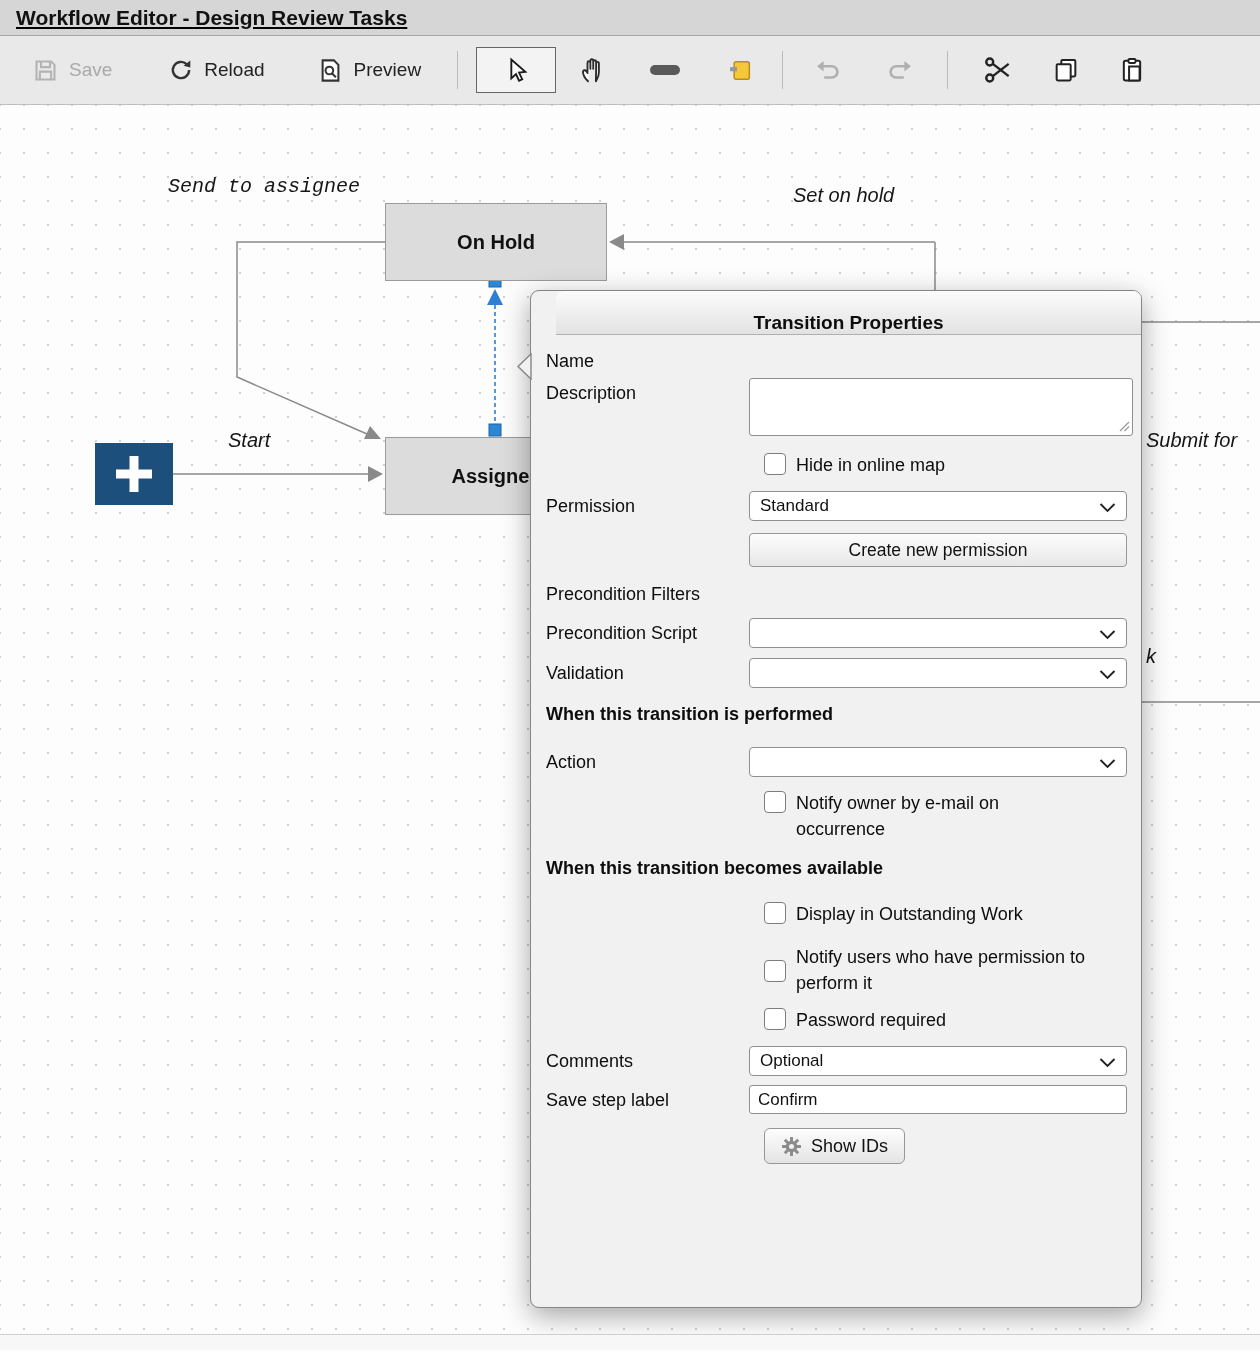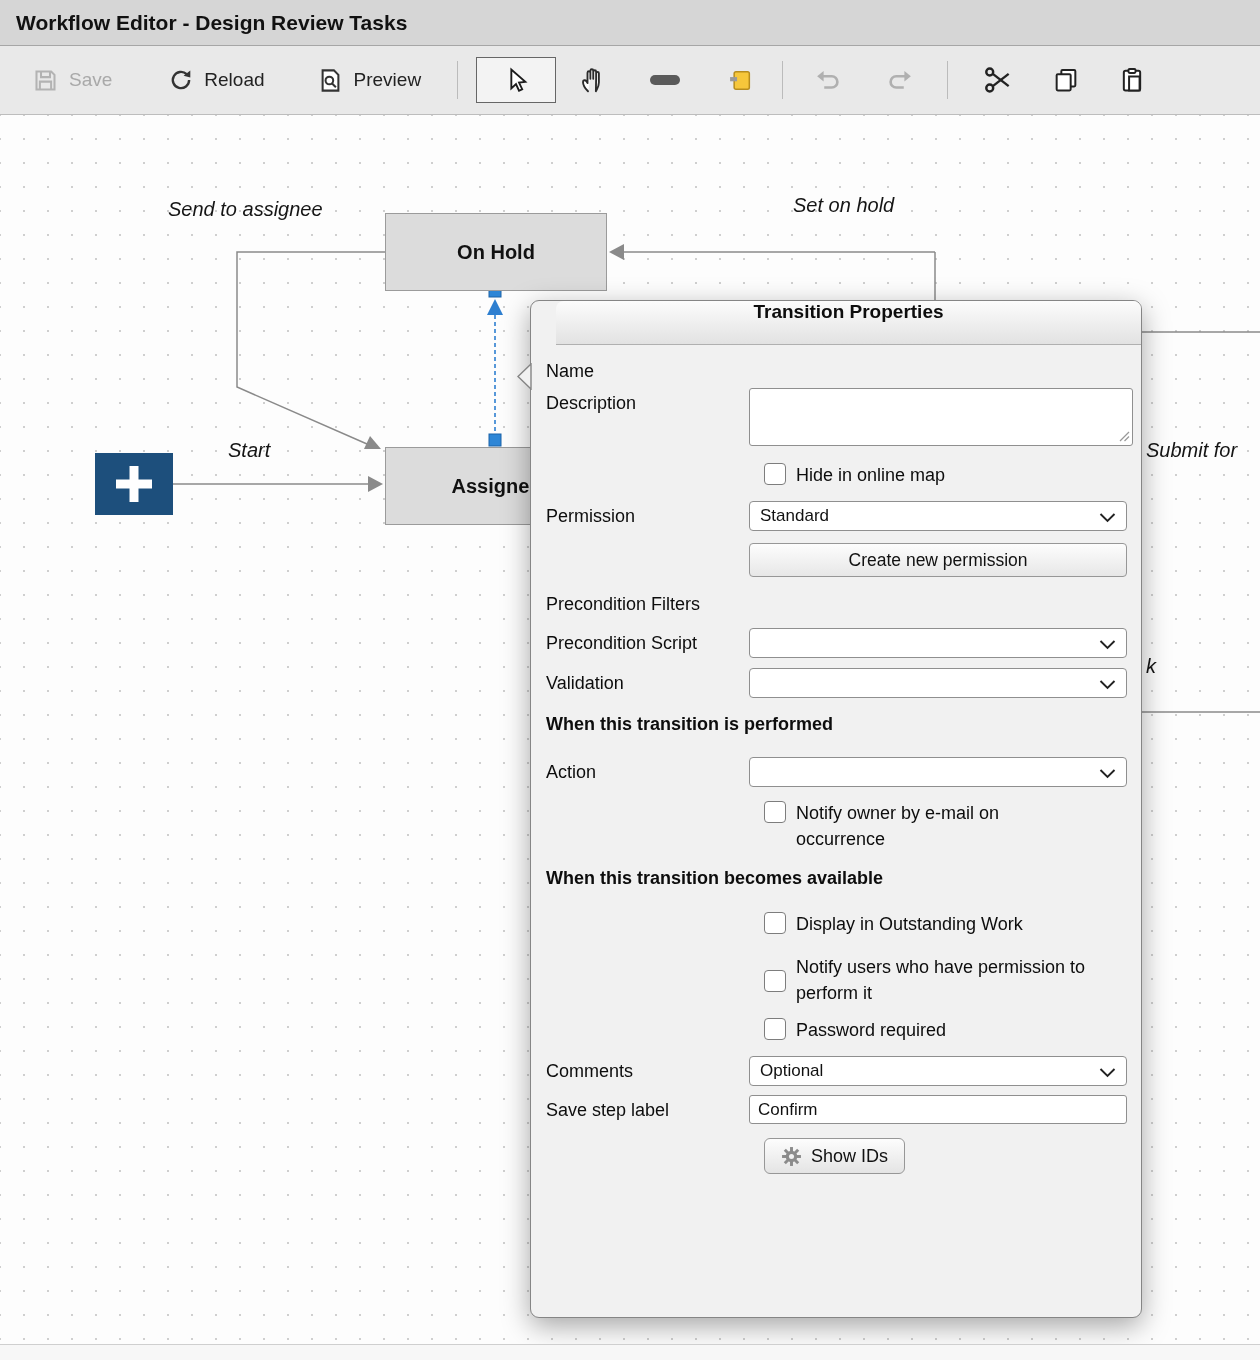--- a/index.html
+++ b/index.html
@@ -1,20 +1,20 @@
 <!DOCTYPE html>
 <html><head>
 <meta charset="utf-8">
 <style>
   * { margin:0; padding:0; box-sizing:border-box; }
   html,body { width:1260px; height:1360px; }
   body { font-family:"Liberation Sans", sans-serif; background:#fff; overflow:hidden; }
 
   
-  .titlebar { height:46px; background:#d6d6d6; border-bottom:1px solid #a6a6a6; display:flex; align-items:center; padding:0 16px; }
+  .titlebar { height:36px; background:#d6d6d6; border-bottom:1px solid #a6a6a6; display:flex; align-items:center; padding:0 16px;text-decoration:underline; }
   .titlebar span { font-size:21px; font-weight:bold; color:#111; }
 
   
   .toolbar { height:69px; background:#e9e9e9; border-bottom:1px solid #bdbdbd; display:flex; align-items:center; padding-left:32px; }
   .tb-btn { display:flex; align-items:center; gap:10px; background:none; border:none; font-family:inherit; font-size:19px; color:#222; cursor:pointer; }
   .tb-btn.disabled { color:#a9a9a9; }
   .tb-sep { width:1px; height:38px; background:#bbb; flex:0 0 1px; }
   .tool { display:flex; align-items:center; justify-content:center; background:none; border:none; cursor:pointer; }
   .tool.selected { width:80px; height:46px; border:1px solid #666; background:#f3f3f3; }
 
@@ -24,21 +24,21 @@
             background-size:24px 24px; background-position:12px 12px; overflow:hidden; }
   .edges { position:absolute; left:0; top:0; }
   .node { position:absolute; background:#dcdcdc; border:1px solid #9b9b9b; display:flex; align-items:center; justify-content:center; font-size:20px; font-weight:bold; color:#111; z-index:2; }
   .start-node { position:absolute; background:#1d4f7c; display:flex; align-items:center; justify-content:center; z-index:2; cursor:pointer; }
   .edge-label { position:absolute; font-style:italic; font-size:20px; color:#151515; white-space:nowrap; z-index:2; }
 
   
   .dialog { position:absolute; left:530px; top:185px; width:612px; height:1018px; background:#f1f1f1;
             border:1px solid #858585; border-radius:9px; box-shadow:0 8px 28px rgba(0,0,0,0.35); z-index:20; }
   .dialog-header { height:44px; background:linear-gradient(#fcfcfc,#e2e2e2); border-bottom:1px solid #b0b0b0;
-                   border-radius:8px 8px 0 0; display:flex; align-items:flex-start; justify-content:center;
+                   border-radius:8px 8px 0 0; display:flex; align-items:flex-end; justify-content:center;
                    font-size:19px; font-weight:bold; color:#0d0d0d;margin-left:25px; }
   .dialog-pointer { position:absolute; left:-14px; top:62px; }
   .dialog-body { padding-top:11px; }
   .drow { display:flex; margin:0 14px 7px 15px; }
   .dlabel { flex:0 0 203px; font-size:18px; padding-top:5px; color:#0d0d0d; }
   .dinput { width:384px; height:29px; border:1px solid #8f8f8f; border-radius:3px; font-family:inherit; font-size:17px; padding:0 8px; background:#fff; color:#111; }
   .dtextarea-wrap { position:relative; width:384px; }
   .dtextarea { width:384px; height:58px; border:1px solid #8f8f8f; border-radius:3px; resize:none; background:#fff; font-family:inherit; font-size:17px; padding:4px 8px; display:block; }
   .grip { position:absolute; right:3px; bottom:4px; }
   .crow { display:flex; align-items:flex-start; margin:0 14px 12px 233px; gap:10px; }
@@ -179,21 +179,21 @@
 
       <line x1="1142" y1="217" x2="1260" y2="217" stroke="#8a8a8a" stroke-width="1.5"></line>
       <line x1="1142" y1="597" x2="1260" y2="597" stroke="#8a8a8a" stroke-width="1.5"></line>
 
       <line x1="495" y1="200" x2="495" y2="325" stroke="#2e7fd0" stroke-width="1.6" stroke-dasharray="4 3"></line>
       <polygon points="495,184 487,200 503,200" fill="#2e7fd0"></polygon>
       <rect x="489" y="170" width="12" height="12" fill="#2e86d6" stroke="#1b62a8"></rect>
       <rect x="489" y="319" width="12" height="12" fill="#2e86d6" stroke="#1b62a8"></rect>
     </svg>
 
-    <div class="edge-label" style="left:168px; top:83px;">Send to assignee</div>
+    <div class="edge-label" style="left:168px; top:70px;font-family:Liberation Mono, monospace;">Send to assignee</div>
     <div class="edge-label" style="left:793px; top:79px;">Set on hold</div>
     <div class="edge-label" style="left:228px; top:324px;">Start</div>
     <div class="edge-label" style="left:1146px; top:324px;">Submit for</div>
     <div class="edge-label" style="left:1146px; top:540px;">k</div>
 
     <div class="node" style="left:385px; top:98px; width:222px; height:78px;">
       <span>On Hold</span>
     </div>
     <div class="node" style="left:385px; top:332px; width:222px; height:78px;">
       <span>Assignee</span>

